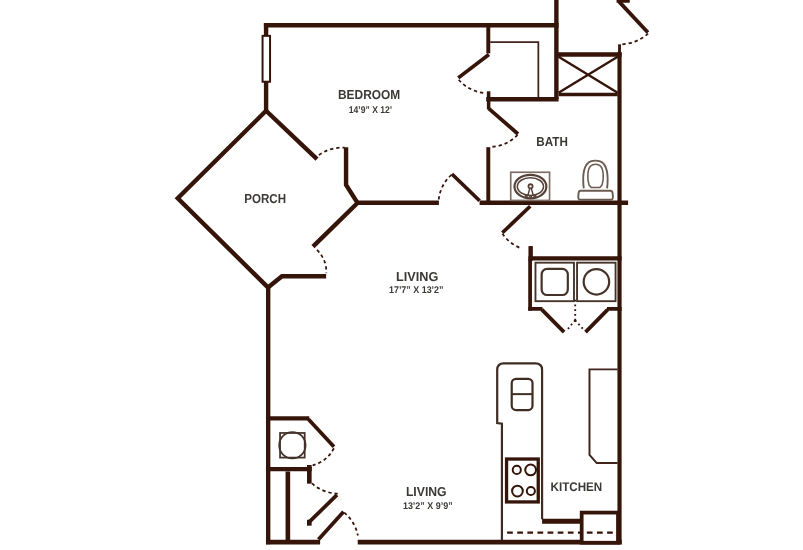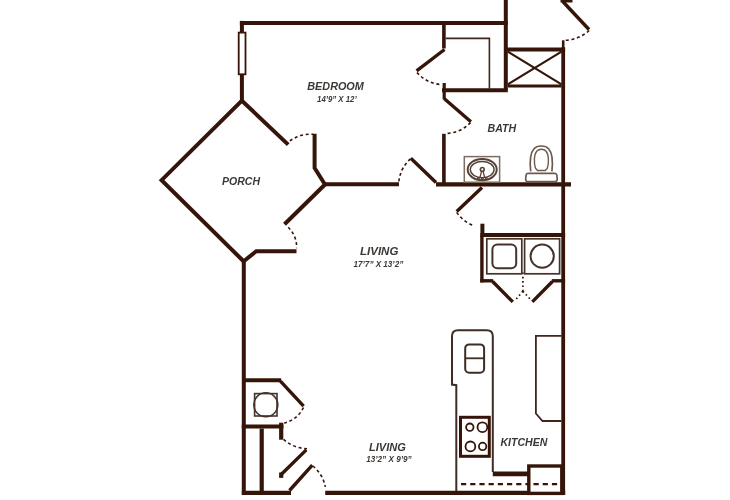--- a/index.html
+++ b/index.html
@@ -1,16 +1,16 @@
 <!DOCTYPE html>
 <html><head>
 <meta charset="utf-8">
 <style>
   html,body{margin:0;padding:0;background:#fff;}
-  .page{width:730px;height:500px;position:relative;background:#ec4899;overflow:hidden;font-style:italic;}
+  .page{width:730px;height:500px;position:relative;background:#ec4899;overflow:hidden;}
   text{font-family:"Liberation Sans",sans-serif;fill:#3c3835;}
   .room{font-size:11.8px;font-weight:600;}
   .dim{font-size:8.8px;font-weight:600;}
 </style>
 </head>
 <body>
 <div class="page">
 <svg width="730" height="500" viewBox="0 0 730 500">
 
 <rect x="0" y="0" width="730" height="500" fill="#ffffff"></rect>

